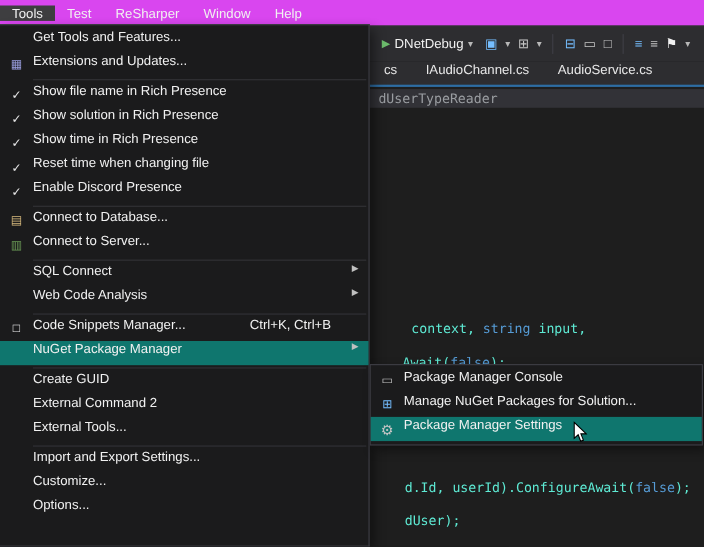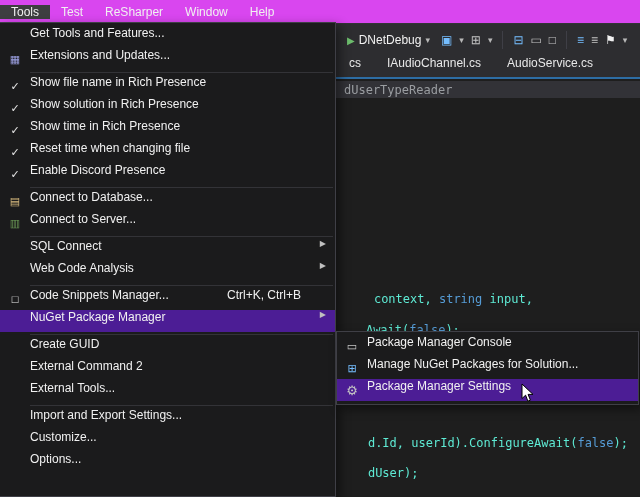--- a/index.html
+++ b/index.html
@@ -38,21 +38,21 @@
   .c-gray{color:#5eead4}
   .c-blue{color:#569cd6}
 
   
   .menu{position:absolute;left:0;top:22px;width:336px;height:475px;background:#1b1b1c;
     border:1px solid #3f3f46;border-left:none;padding-top:3px;z-index:10;
     box-shadow:4px 4px 10px rgba(0,0,0,.45)}
   .submenu{position:absolute;left:336px;top:331px;width:303px;background:#1b1b1c;
     border:1px solid #3f3f46;padding:3px 0;z-index:11;box-shadow:4px 4px 10px rgba(0,0,0,.45)}
   .mi{height:22px;display:flex;position:relative;cursor:default}
-  .mi.hl{background:#4c1d95}
+  .mi.hl{background:#0f766e}
   .gut{flex:0 0 30px;display:flex;justify-content:center;align-items:center}
   .lbl{white-space:nowrap}
   .short{margin-left:auto;padding-right:34px;color:#f1f1f1;white-space:nowrap}
   .arrow{position:absolute;right:9px;font-size:8px;color:#c0c0c0}
   .sep{height:1px;background:#333337;margin:2px 2px 2px 30px}
   .ic{font-size:11px;line-height:1;color:#c5c5c5}
   .ic.ext{color:#9b9fe0}
   .ic.db{color:#d7ba7d}
   .ic.srv{color:#6a9955}
   .ic.snip{color:#e8e8e8}

